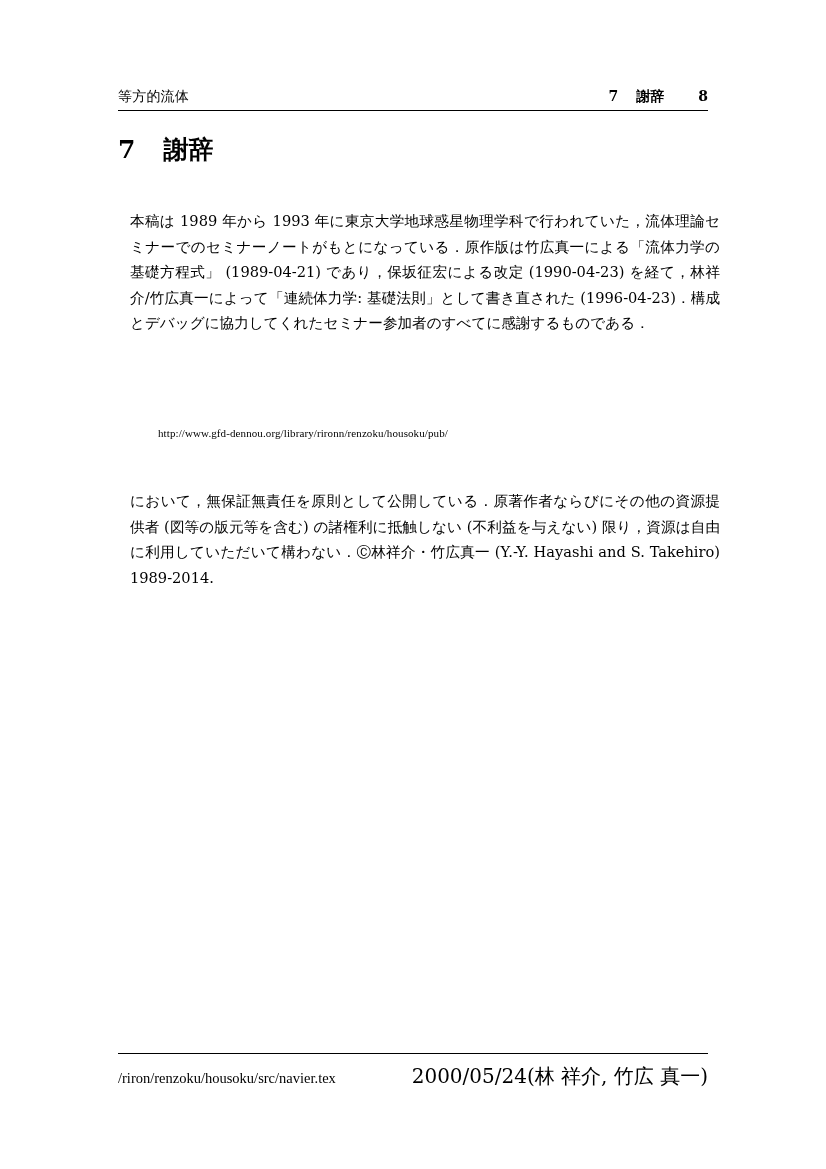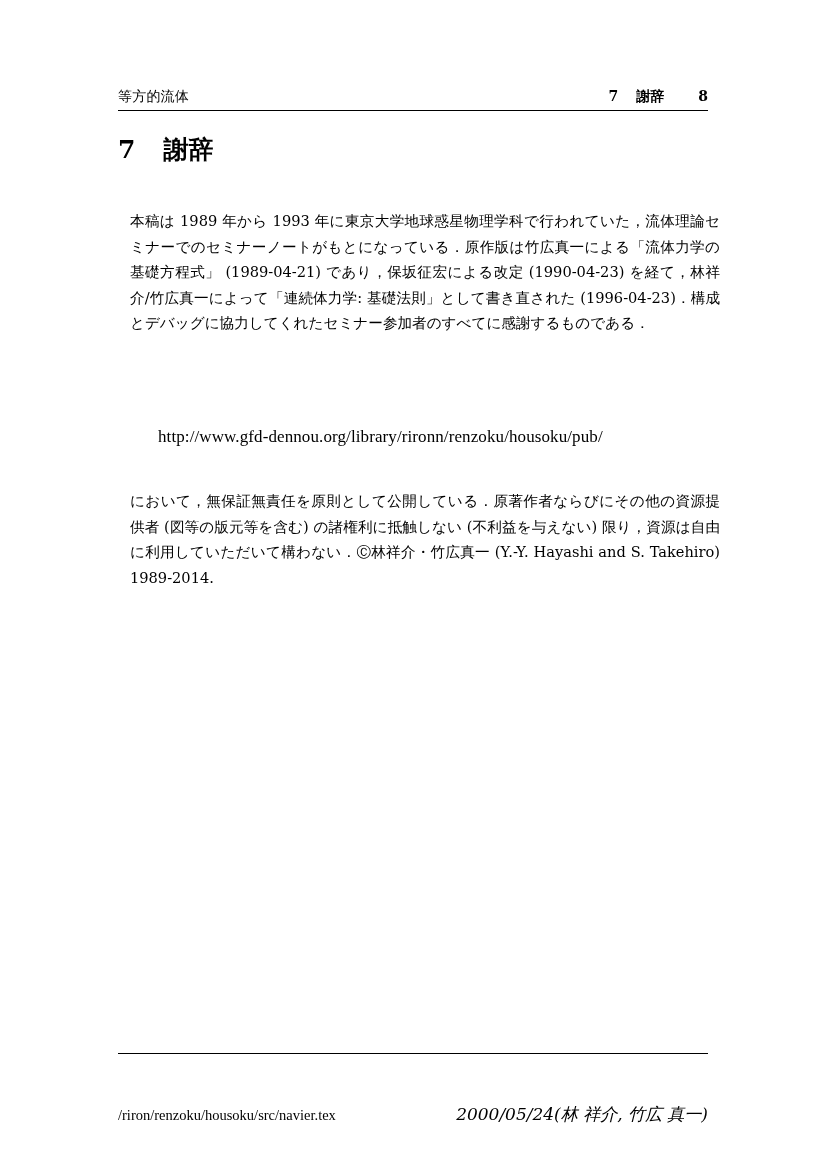--- a/index.html
+++ b/index.html
@@ -91,21 +91,21 @@
     margin-left: 12px;
   }
   .p1 { top: 208px; }
   .p2 { top: 377px; }
   .url {
     position: absolute;
     left: 158px;
     top: 427px;
     width: 560px;
     font-family: "Liberation Serif", serif;
-    font-size: 17px;
+    font-size: 11px;
     letter-spacing: 0.1px;
   }
   .p3 { top: 488px; }
 
   
   .footer-rule {
     position: absolute;
     left: 118px;
     top: 1053px;
     width: 590px;
@@ -115,29 +115,27 @@
   .footer {
     position: absolute;
     left: 118px;
     top: 1063px;
     width: 590px;
     display: flex;
     justify-content: space-between;
     align-items: baseline;
     font-family: "DejaVu Serif", serif;
     font-size: 14px;
-    margin-top: 40px;
   }
   .footer-left {
     font-family: "Liberation Serif", serif;
     font-size: 14.5px;
   }
   .footer-right {
-    font-size: 17px;
-    font-style: italic;
+    font-size: 20px;
   }
 </style>
 </head>
 <body>
 
 <div class="page">
 
   <div class="header">
     <div class="header-left">等方的流体</div>
     <div class="header-right">

